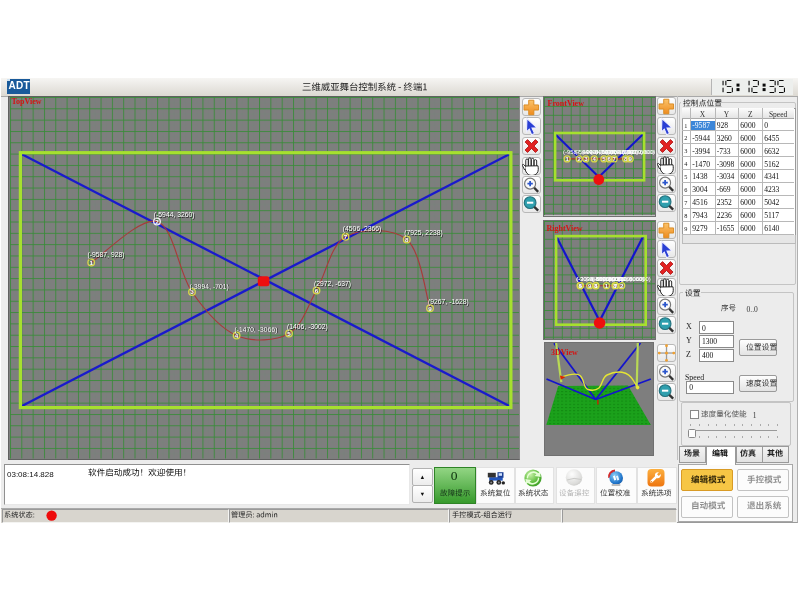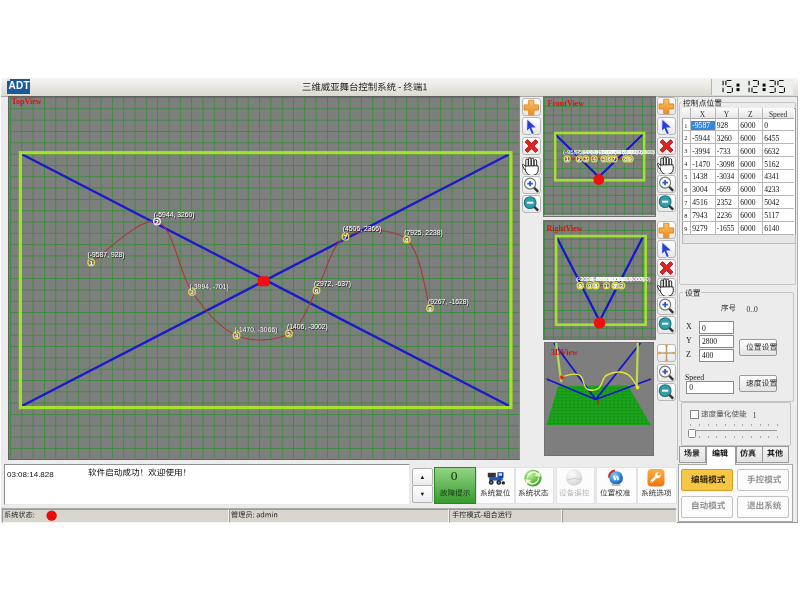--- a/index.html
+++ b/index.html
@@ -389,21 +389,21 @@
     </svg>
   </div><div style="position:absolute;left:677px;top:96px;width:1px;height:364px;background:#c0c0c0"></div><div style="position:absolute;left:678.5px;top:102px;width:115px;height:181px;border:1px solid #c4c4c4;border-radius:2px"></div><div style="position:absolute;left:681px;top:98px;width:40px;height:9px;background:#ececec"></div><svg style="position:absolute;left:682.5px;top:98.8px;overflow:visible" width="39" height="10">
     <path transform="translate(0,6.9)" d="M5.4 -4.3C5.9 -3.9 6.6 -3.2 6.9 -2.9L7.3 -3.3C6.9 -3.6 6.3 -4.2 5.8 -4.6ZM4.4 -4.6C4.0 -4.1 3.4 -3.6 2.9 -3.2C3.0 -3.1 3.2 -2.9 3.3 -2.8C3.8 -3.2 4.5 -3.8 4.9 -4.4ZM1.3 -6.6V-5.0H0.3V-4.5H1.3V-2.6C0.9 -2.5 0.5 -2.4 0.2 -2.3L0.4 -1.7L1.3 -2.0V-0.1C1.3 -0.0 1.2 0.0 1.1 0.0C1.1 0.0 0.7 0.0 0.4 0.0C0.5 0.2 0.6 0.4 0.6 0.6C1.1 0.6 1.4 0.5 1.6 0.5C1.8 0.4 1.8 0.2 1.8 -0.1V-2.2L2.7 -2.5L2.6 -3.1L1.8 -2.8V-4.5H2.6V-5.0H1.8V-6.6ZM2.6 -0.2V0.4H7.5V-0.2H5.4V-2.1H7.0V-2.6H3.2V-2.1H4.8V-0.2ZM4.6 -6.4C4.7 -6.2 4.8 -5.9 4.9 -5.6H2.9V-4.2H3.4V-5.1H6.9V-4.3H7.4V-5.6H5.6C5.5 -5.9 5.3 -6.3 5.1 -6.6Z M13.1 -5.8V-1.5H13.6V-5.8ZM14.5 -6.5V-0.2C14.5 -0.1 14.4 -0.0 14.3 -0.0C14.2 -0.0 13.7 -0.0 13.3 -0.0C13.3 0.2 13.4 0.4 13.5 0.6C14.0 0.6 14.5 0.6 14.7 0.5C14.9 0.4 15.0 0.2 15.0 -0.2V-6.5ZM8.9 -6.4C8.7 -5.6 8.5 -4.8 8.1 -4.3C8.3 -4.3 8.5 -4.1 8.6 -4.1C8.8 -4.3 8.9 -4.6 9.0 -4.9H10.1V-4.1H8.2V-3.5H10.1V-2.7H8.5V-0.0H9.0V-2.2H10.1V0.6H10.6V-2.2H11.7V-0.6C11.7 -0.5 11.7 -0.5 11.6 -0.5C11.5 -0.5 11.2 -0.5 10.9 -0.5C11.0 -0.4 11.1 -0.1 11.1 0.0C11.5 0.0 11.8 0.0 12.0 -0.1C12.2 -0.2 12.2 -0.3 12.2 -0.6V-2.7H10.6V-3.5H12.5V-4.1H10.6V-4.9H12.2V-5.4H10.6V-6.5H10.1V-5.4H9.2C9.3 -5.7 9.4 -6.0 9.5 -6.3Z M17.4 -3.6H21.5V-2.2H17.4ZM18.3 -1.0C18.4 -0.5 18.4 0.2 18.4 0.6L19.0 0.5C19.0 0.1 18.9 -0.5 18.8 -1.0ZM19.9 -1.0C20.1 -0.5 20.3 0.1 20.4 0.5L21.0 0.4C20.9 0.0 20.6 -0.6 20.4 -1.1ZM21.5 -1.1C21.8 -0.6 22.3 0.1 22.5 0.6L23.0 0.3C22.8 -0.1 22.4 -0.8 22.0 -1.3ZM17.0 -1.2C16.7 -0.6 16.3 0.0 15.9 0.4L16.5 0.6C16.9 0.2 17.3 -0.5 17.5 -1.1ZM16.9 -4.2V-1.7H22.1V-4.2H19.7V-5.2H22.7V-5.7H19.7V-6.6H19.1V-4.2Z M26.3 -5.1V-4.6H30.5V-5.1ZM26.8 -4.0C27.0 -2.9 27.3 -1.4 27.3 -0.6L27.9 -0.8C27.8 -1.6 27.6 -3.0 27.3 -4.1ZM27.8 -6.5C28.0 -6.1 28.2 -5.6 28.2 -5.2L28.8 -5.4C28.7 -5.7 28.5 -6.2 28.4 -6.6ZM25.9 -0.3V0.3H30.8V-0.3H29.2C29.5 -1.3 29.8 -2.8 30.1 -4.0L29.4 -4.1C29.3 -3.0 29.0 -1.3 28.7 -0.3ZM25.6 -6.5C25.2 -5.3 24.5 -4.2 23.7 -3.4C23.8 -3.3 24.0 -3.0 24.0 -2.8C24.3 -3.1 24.6 -3.4 24.8 -3.8V0.6H25.4V-4.7C25.7 -5.2 26.0 -5.8 26.2 -6.4Z M36.3 -5.8H37.6V-5.1H36.3ZM34.5 -5.8H35.7V-5.1H34.5ZM32.7 -5.8H33.9V-5.1H32.7ZM32.7 -3.3V-0.0H31.6V0.4H38.6V-0.0H37.5V-3.3H35.1L35.2 -3.8H38.4V-4.3H35.3L35.3 -4.7H38.2V-6.3H32.1V-4.7H34.7L34.7 -4.3H31.7V-3.8H34.6L34.5 -3.3ZM33.2 -0.0V-0.5H36.9V-0.0ZM33.2 -2.1H36.9V-1.7H33.2ZM33.2 -2.5V-2.9H36.9V-2.5ZM33.2 -1.3H36.9V-0.9H33.2Z" fill="#222"></path>
   </svg><div style="position:absolute;left:681.5px;top:108.3px;width:112.6px;height:126.5px;background:#fff;border:1px solid #9a9a9a"></div><div style="position:absolute;left:681.5px;top:108.3px;width:112.6px;height:10.2px;background:linear-gradient(#fdfdfd,#e4e4e4);border-bottom:1px solid #aaa"></div><div class="ser" style="left:690.3px;top:109.5px;width:24.4px;text-align:center;font-size:7.5px;color:#333">X</div><div class="ser" style="left:714.6999999999999px;top:109.5px;width:23.6px;text-align:center;font-size:7.5px;color:#333">Y</div><div class="ser" style="left:738.3px;top:109.5px;width:23.9px;text-align:center;font-size:7.5px;color:#333">Z</div><div class="ser" style="left:762.1999999999999px;top:109.5px;width:31.9px;text-align:center;font-size:7.5px;color:#333">Speed</div><div style="position:absolute;left:690.3px;top:108.3px;width:1px;height:126.5px;background:#b8b8b8"></div><div style="position:absolute;left:714.7px;top:108.3px;width:1px;height:126.5px;background:#b8b8b8"></div><div style="position:absolute;left:738.3px;top:108.3px;width:1px;height:126.5px;background:#b8b8b8"></div><div style="position:absolute;left:762.2px;top:108.3px;width:1px;height:126.5px;background:#b8b8b8"></div><div style="position:absolute;left:681.5px;top:130.4px;width:112.6px;height:1px;background:#b8b8b8"></div><div class="ser" style="left:681.5px;top:121.5px;width:8.8px;text-align:center;font-size:6.3px;color:#222">1</div><div class="ser" style="left:691.3px;top:120.7px;width:22.4px;background:#3c86d8;color:#fff;font-size:7.6px;padding-left:1px">-9587</div><div class="ser" style="left:715.7px;top:120.7px;width:21.6px;color:#111;font-size:7.6px;padding-left:1px">928</div><div class="ser" style="left:739.3px;top:120.7px;width:21.9px;color:#111;font-size:7.6px;padding-left:1px">6000</div><div class="ser" style="left:763.2px;top:120.7px;width:29.9px;color:#111;font-size:7.6px;padding-left:1px">0</div><div style="position:absolute;left:681.5px;top:143.3px;width:112.6px;height:1px;background:#b8b8b8"></div><div class="ser" style="left:681.5px;top:134.4px;width:8.8px;text-align:center;font-size:6.3px;color:#222">2</div><div class="ser" style="left:691.3px;top:133.6px;width:22.4px;color:#111;font-size:7.6px;padding-left:1px">-5944</div><div class="ser" style="left:715.7px;top:133.6px;width:21.6px;color:#111;font-size:7.6px;padding-left:1px">3260</div><div class="ser" style="left:739.3px;top:133.6px;width:21.9px;color:#111;font-size:7.6px;padding-left:1px">6000</div><div class="ser" style="left:763.2px;top:133.6px;width:29.9px;color:#111;font-size:7.6px;padding-left:1px">6455</div><div style="position:absolute;left:681.5px;top:156.3px;width:112.6px;height:1px;background:#b8b8b8"></div><div class="ser" style="left:681.5px;top:147.3px;width:8.8px;text-align:center;font-size:6.3px;color:#222">3</div><div class="ser" style="left:691.3px;top:146.5px;width:22.4px;color:#111;font-size:7.6px;padding-left:1px">-3994</div><div class="ser" style="left:715.7px;top:146.5px;width:21.6px;color:#111;font-size:7.6px;padding-left:1px">-733</div><div class="ser" style="left:739.3px;top:146.5px;width:21.9px;color:#111;font-size:7.6px;padding-left:1px">6000</div><div class="ser" style="left:763.2px;top:146.5px;width:29.9px;color:#111;font-size:7.6px;padding-left:1px">6632</div><div style="position:absolute;left:681.5px;top:169.2px;width:112.6px;height:1px;background:#b8b8b8"></div><div class="ser" style="left:681.5px;top:160.3px;width:8.8px;text-align:center;font-size:6.3px;color:#222">4</div><div class="ser" style="left:691.3px;top:159.5px;width:22.4px;color:#111;font-size:7.6px;padding-left:1px">-1470</div><div class="ser" style="left:715.7px;top:159.5px;width:21.6px;color:#111;font-size:7.6px;padding-left:1px">-3098</div><div class="ser" style="left:739.3px;top:159.5px;width:21.9px;color:#111;font-size:7.6px;padding-left:1px">6000</div><div class="ser" style="left:763.2px;top:159.5px;width:29.9px;color:#111;font-size:7.6px;padding-left:1px">5162</div><div style="position:absolute;left:681.5px;top:182.1px;width:112.6px;height:1px;background:#b8b8b8"></div><div class="ser" style="left:681.5px;top:173.2px;width:8.8px;text-align:center;font-size:6.3px;color:#222">5</div><div class="ser" style="left:691.3px;top:172.4px;width:22.4px;color:#111;font-size:7.6px;padding-left:1px">1438</div><div class="ser" style="left:715.7px;top:172.4px;width:21.6px;color:#111;font-size:7.6px;padding-left:1px">-3034</div><div class="ser" style="left:739.3px;top:172.4px;width:21.9px;color:#111;font-size:7.6px;padding-left:1px">6000</div><div class="ser" style="left:763.2px;top:172.4px;width:29.9px;color:#111;font-size:7.6px;padding-left:1px">4341</div><div style="position:absolute;left:681.5px;top:195.0px;width:112.6px;height:1px;background:#b8b8b8"></div><div class="ser" style="left:681.5px;top:186.1px;width:8.8px;text-align:center;font-size:6.3px;color:#222">6</div><div class="ser" style="left:691.3px;top:185.3px;width:22.4px;color:#111;font-size:7.6px;padding-left:1px">3004</div><div class="ser" style="left:715.7px;top:185.3px;width:21.6px;color:#111;font-size:7.6px;padding-left:1px">-669</div><div class="ser" style="left:739.3px;top:185.3px;width:21.9px;color:#111;font-size:7.6px;padding-left:1px">6000</div><div class="ser" style="left:763.2px;top:185.3px;width:29.9px;color:#111;font-size:7.6px;padding-left:1px">4233</div><div style="position:absolute;left:681.5px;top:207.9px;width:112.6px;height:1px;background:#b8b8b8"></div><div class="ser" style="left:681.5px;top:199.0px;width:8.8px;text-align:center;font-size:6.3px;color:#222">7</div><div class="ser" style="left:691.3px;top:198.2px;width:22.4px;color:#111;font-size:7.6px;padding-left:1px">4516</div><div class="ser" style="left:715.7px;top:198.2px;width:21.6px;color:#111;font-size:7.6px;padding-left:1px">2352</div><div class="ser" style="left:739.3px;top:198.2px;width:21.9px;color:#111;font-size:7.6px;padding-left:1px">6000</div><div class="ser" style="left:763.2px;top:198.2px;width:29.9px;color:#111;font-size:7.6px;padding-left:1px">5042</div><div style="position:absolute;left:681.5px;top:220.9px;width:112.6px;height:1px;background:#b8b8b8"></div><div class="ser" style="left:681.5px;top:211.9px;width:8.8px;text-align:center;font-size:6.3px;color:#222">8</div><div class="ser" style="left:691.3px;top:211.1px;width:22.4px;color:#111;font-size:7.6px;padding-left:1px">7943</div><div class="ser" style="left:715.7px;top:211.1px;width:21.6px;color:#111;font-size:7.6px;padding-left:1px">2236</div><div class="ser" style="left:739.3px;top:211.1px;width:21.9px;color:#111;font-size:7.6px;padding-left:1px">6000</div><div class="ser" style="left:763.2px;top:211.1px;width:29.9px;color:#111;font-size:7.6px;padding-left:1px">5117</div><div style="position:absolute;left:681.5px;top:233.8px;width:112.6px;height:1px;background:#b8b8b8"></div><div class="ser" style="left:681.5px;top:224.9px;width:8.8px;text-align:center;font-size:6.3px;color:#222">9</div><div class="ser" style="left:691.3px;top:224.1px;width:22.4px;color:#111;font-size:7.6px;padding-left:1px">9279</div><div class="ser" style="left:715.7px;top:224.1px;width:21.6px;color:#111;font-size:7.6px;padding-left:1px">-1655</div><div class="ser" style="left:739.3px;top:224.1px;width:21.9px;color:#111;font-size:7.6px;padding-left:1px">6000</div><div class="ser" style="left:763.2px;top:224.1px;width:29.9px;color:#111;font-size:7.6px;padding-left:1px">6140</div><div style="position:absolute;left:681.5px;top:234.8px;width:112.6px;height:8.6px;background:#e6e6e6;border:1px solid #bbb;border-top:none"></div><div style="position:absolute;left:678.5px;top:292px;width:113px;height:107.5px;border:1px solid #c4c4c4;border-radius:2px"></div><div style="position:absolute;left:683px;top:288.5px;width:18px;height:9px;background:#ececec"></div><svg style="position:absolute;left:684.7px;top:288.8px;overflow:visible" width="16" height="10">
     <path transform="translate(0,6.9)" d="M1.0 -6.1C1.4 -5.7 1.9 -5.2 2.1 -4.8L2.5 -5.2C2.3 -5.6 1.8 -6.1 1.3 -6.4ZM0.3 -4.1V-3.5H1.4V-0.7C1.4 -0.4 1.2 -0.1 1.0 -0.0C1.2 0.1 1.3 0.3 1.4 0.5C1.5 0.3 1.7 0.2 3.1 -0.9C3.0 -1.0 2.9 -1.2 2.9 -1.4L2.0 -0.7V-4.1ZM3.8 -6.3V-5.4C3.8 -4.8 3.7 -4.2 2.6 -3.7C2.7 -3.6 2.9 -3.4 3.0 -3.3C4.1 -3.8 4.4 -4.7 4.4 -5.4V-5.7H5.8V-4.5C5.8 -3.9 5.9 -3.7 6.4 -3.7C6.5 -3.7 6.9 -3.7 7.0 -3.7C7.2 -3.7 7.3 -3.7 7.4 -3.7C7.4 -3.8 7.4 -4.1 7.4 -4.2C7.3 -4.2 7.1 -4.2 7.0 -4.2C6.9 -4.2 6.5 -4.2 6.5 -4.2C6.3 -4.2 6.3 -4.2 6.3 -4.5V-6.3ZM6.3 -2.6C6.0 -1.9 5.6 -1.4 5.1 -1.0C4.5 -1.4 4.1 -2.0 3.8 -2.6ZM3.0 -3.1V-2.6H3.4L3.3 -2.5C3.6 -1.8 4.0 -1.2 4.6 -0.7C4.0 -0.3 3.3 -0.0 2.7 0.1C2.8 0.2 2.9 0.5 2.9 0.6C3.7 0.4 4.4 0.1 5.0 -0.3C5.6 0.1 6.3 0.5 7.2 0.6C7.2 0.5 7.4 0.2 7.5 0.1C6.8 -0.0 6.1 -0.3 5.5 -0.7C6.2 -1.2 6.7 -2.0 7.0 -3.0L6.7 -3.1L6.6 -3.1Z M12.9 -5.8H14.2V-5.1H12.9ZM11.1 -5.8H12.3V-5.1H11.1ZM9.3 -5.8H10.5V-5.1H9.3ZM9.3 -3.3V-0.0H8.2V0.4H15.2V-0.0H14.1V-3.3H11.7L11.8 -3.8H15.0V-4.3H11.9L11.9 -4.7H14.8V-6.3H8.7V-4.7H11.3L11.3 -4.3H8.3V-3.8H11.2L11.1 -3.3ZM9.8 -0.0V-0.5H13.5V-0.0ZM9.8 -2.1H13.5V-1.7H9.8ZM9.8 -2.5V-2.9H13.5V-2.5ZM9.8 -1.3H13.5V-0.9H9.8Z" fill="#222"></path>
   </svg><svg style="position:absolute;left:721px;top:304.3px;overflow:visible" width="15" height="10">
     <path transform="translate(0,6.6)" d="M2.8 -3.3C3.3 -3.1 3.9 -2.8 4.4 -2.5H1.7V-2.0H4.1V-0.1C4.1 0.1 4.0 0.1 3.9 0.1C3.7 0.1 3.2 0.1 2.7 0.1C2.8 0.2 2.8 0.4 2.9 0.6C3.5 0.6 4.0 0.6 4.3 0.5C4.5 0.4 4.6 0.3 4.6 -0.1V-2.0H6.2C6.0 -1.7 5.7 -1.3 5.5 -1.1L5.9 -0.9C6.3 -1.2 6.7 -1.8 7.1 -2.4L6.7 -2.5L6.6 -2.5H5.2L5.3 -2.6C5.1 -2.7 4.9 -2.8 4.7 -2.9C5.3 -3.2 6.0 -3.7 6.4 -4.2L6.1 -4.4L5.9 -4.4H2.2V-3.9H5.4C5.1 -3.6 4.6 -3.3 4.2 -3.1C3.9 -3.3 3.5 -3.5 3.1 -3.6ZM3.5 -6.2C3.6 -6.0 3.8 -5.7 3.9 -5.5H0.9V-3.4C0.9 -2.3 0.8 -0.8 0.2 0.3C0.4 0.4 0.6 0.5 0.7 0.6C1.3 -0.5 1.4 -2.2 1.4 -3.4V-4.9H7.1V-5.5H4.5C4.4 -5.7 4.2 -6.1 4.1 -6.3Z M9.4 -5.5H13.0V-4.5H9.4ZM8.9 -6.0V-4.0H13.6V-6.0ZM8.0 -3.3V-2.8H9.5C9.4 -2.3 9.2 -1.8 9.0 -1.4H13.0C12.8 -0.6 12.7 -0.1 12.5 0.0C12.4 0.1 12.3 0.1 12.1 0.1C11.9 0.1 11.4 0.1 10.8 0.0C10.9 0.2 11.0 0.4 11.0 0.6C11.5 0.6 12.0 0.6 12.3 0.6C12.6 0.6 12.8 0.5 12.9 0.4C13.2 0.1 13.4 -0.4 13.6 -1.7C13.6 -1.8 13.6 -1.9 13.6 -1.9H9.9L10.1 -2.8H14.5V-3.3Z" fill="#333"></path>
   </svg><div class="ser" style="left:746.5px;top:305px;font-size:7.5px;color:#333">0..0</div><div class="ser" style="left:686px;top:322.3px;font-size:8px;color:#222">X</div><div class="ser" style="left:686px;top:335.9px;font-size:8px;color:#222">Y</div><div class="ser" style="left:686px;top:349.5px;font-size:8px;color:#222">Z</div><div style="position:absolute;left:698.9px;top:321.3px;width:33.3px;height:11.2px;background:#fff;border:1px solid #8a8a8a">
     <div class="ser" style="left:2px;top:1.3px;font-size:7.6px;color:#111">0</div>
   </div><div style="position:absolute;left:698.9px;top:334.9px;width:33.3px;height:11.2px;background:#fff;border:1px solid #8a8a8a">
-    <div class="ser" style="left:2px;top:1.3px;font-size:7.6px;color:#111">2800</div>
+    <div class="ser" style="left:2px;top:1.3px;font-size:7.6px;color:#111">1300</div>
   </div><div style="position:absolute;left:698.9px;top:348.5px;width:33.3px;height:11.2px;background:#fff;border:1px solid #8a8a8a">
     <div class="ser" style="left:2px;top:1.3px;font-size:7.6px;color:#111">400</div>
   </div><div style="position:absolute;left:738.5px;top:338.6px;width:36.5px;height:15.8px;background:linear-gradient(#fefefe,#e3e3e3);border:1px solid #9a9a9a;border-radius:2px">
     <svg style="position:absolute;left:6.5px;top:3.2px;overflow:visible" width="31" height="10">
       <path transform="translate(0,6.9)" d="M2.9 -5.1V-4.6H7.1V-5.1ZM3.4 -4.0C3.6 -2.9 3.9 -1.4 3.9 -0.6L4.5 -0.8C4.4 -1.6 4.2 -3.0 3.9 -4.1ZM4.4 -6.5C4.6 -6.1 4.8 -5.6 4.8 -5.2L5.4 -5.4C5.3 -5.7 5.1 -6.2 5.0 -6.6ZM2.5 -0.3V0.3H7.4V-0.3H5.8C6.1 -1.3 6.4 -2.8 6.7 -4.0L6.0 -4.1C5.9 -3.0 5.6 -1.3 5.3 -0.3ZM2.2 -6.5C1.8 -5.3 1.1 -4.2 0.3 -3.4C0.4 -3.3 0.6 -3.0 0.6 -2.8C0.9 -3.1 1.2 -3.4 1.4 -3.8V0.6H2.0V-4.7C2.3 -5.2 2.6 -5.8 2.8 -6.4Z M12.9 -5.8H14.2V-5.1H12.9ZM11.1 -5.8H12.3V-5.1H11.1ZM9.3 -5.8H10.5V-5.1H9.3ZM9.3 -3.3V-0.0H8.2V0.4H15.2V-0.0H14.1V-3.3H11.7L11.8 -3.8H15.0V-4.3H11.9L11.9 -4.7H14.8V-6.3H8.7V-4.7H11.3L11.3 -4.3H8.3V-3.8H11.2L11.1 -3.3ZM9.8 -0.0V-0.5H13.5V-0.0ZM9.8 -2.1H13.5V-1.7H9.8ZM9.8 -2.5V-2.9H13.5V-2.5ZM9.8 -1.3H13.5V-0.9H9.8Z M16.6 -6.1C17.0 -5.7 17.5 -5.2 17.7 -4.8L18.1 -5.2C17.9 -5.6 17.4 -6.1 16.9 -6.4ZM15.9 -4.1V-3.5H17.0V-0.7C17.0 -0.4 16.8 -0.1 16.6 -0.0C16.8 0.1 16.9 0.3 17.0 0.5C17.1 0.3 17.3 0.2 18.7 -0.9C18.6 -1.0 18.5 -1.2 18.5 -1.4L17.6 -0.7V-4.1ZM19.4 -6.3V-5.4C19.4 -4.8 19.3 -4.2 18.2 -3.7C18.3 -3.6 18.5 -3.4 18.6 -3.3C19.7 -3.8 20.0 -4.7 20.0 -5.4V-5.7H21.4V-4.5C21.4 -3.9 21.5 -3.7 22.0 -3.7C22.1 -3.7 22.5 -3.7 22.6 -3.7C22.8 -3.7 22.9 -3.7 23.0 -3.7C23.0 -3.8 23.0 -4.1 23.0 -4.2C22.9 -4.2 22.7 -4.2 22.6 -4.2C22.5 -4.2 22.1 -4.2 22.1 -4.2C21.9 -4.2 21.9 -4.2 21.9 -4.5V-6.3ZM21.9 -2.6C21.6 -1.9 21.2 -1.4 20.7 -1.0C20.1 -1.4 19.7 -2.0 19.4 -2.6ZM18.6 -3.1V-2.6H19.0L18.9 -2.5C19.2 -1.8 19.6 -1.2 20.2 -0.7C19.6 -0.3 18.9 -0.0 18.3 0.1C18.4 0.2 18.5 0.5 18.5 0.6C19.3 0.4 20.0 0.1 20.6 -0.3C21.2 0.1 21.9 0.5 22.8 0.6C22.8 0.5 23.0 0.2 23.1 0.1C22.4 -0.0 21.7 -0.3 21.1 -0.7C21.8 -1.2 22.3 -2.0 22.6 -3.0L22.3 -3.1L22.2 -3.1Z M28.5 -5.8H29.8V-5.1H28.5ZM26.7 -5.8H27.9V-5.1H26.7ZM24.9 -5.8H26.1V-5.1H24.9ZM24.9 -3.3V-0.0H23.8V0.4H30.8V-0.0H29.7V-3.3H27.3L27.4 -3.8H30.6V-4.3H27.5L27.5 -4.7H30.4V-6.3H24.3V-4.7H26.9L26.9 -4.3H23.9V-3.8H26.8L26.7 -3.3ZM25.4 -0.0V-0.5H29.1V-0.0ZM25.4 -2.1H29.1V-1.7H25.4ZM25.4 -2.5V-2.9H29.1V-2.5ZM25.4 -1.3H29.1V-0.9H25.4Z" fill="#333"></path>
     </svg>
   </div><div class="ser" style="left:685px;top:373px;font-size:7.8px;color:#222">Speed</div><div style="position:absolute;left:686.3px;top:380.9px;width:45.9px;height:11.4px;background:#fff;border:1px solid #8a8a8a">
     <div class="ser" style="left:2px;top:1.4px;font-size:7.6px;color:#111">0</div>
   </div><div style="position:absolute;left:738.5px;top:374.5px;width:36.5px;height:15.8px;background:linear-gradient(#fefefe,#e3e3e3);border:1px solid #9a9a9a;border-radius:2px">
     <svg style="position:absolute;left:6.5px;top:3.2px;overflow:visible" width="31" height="10">

